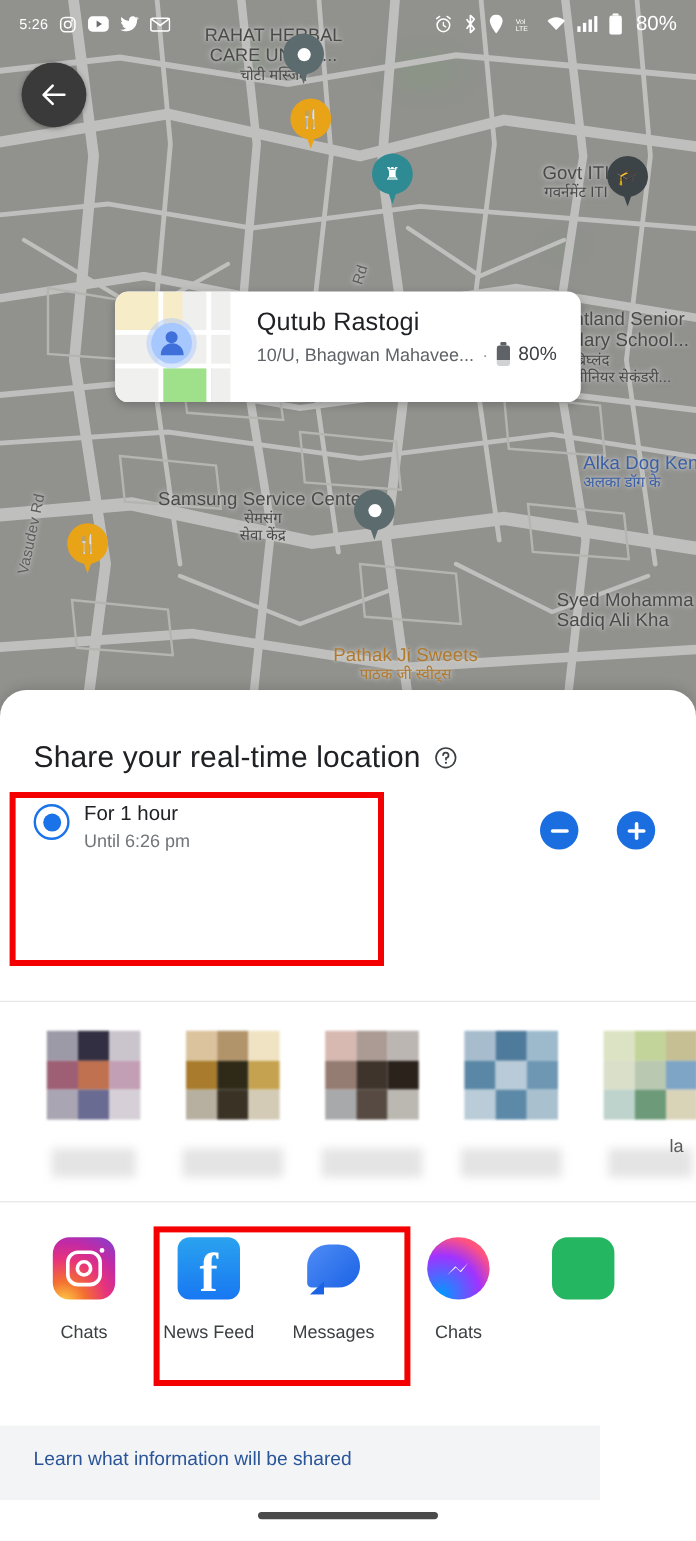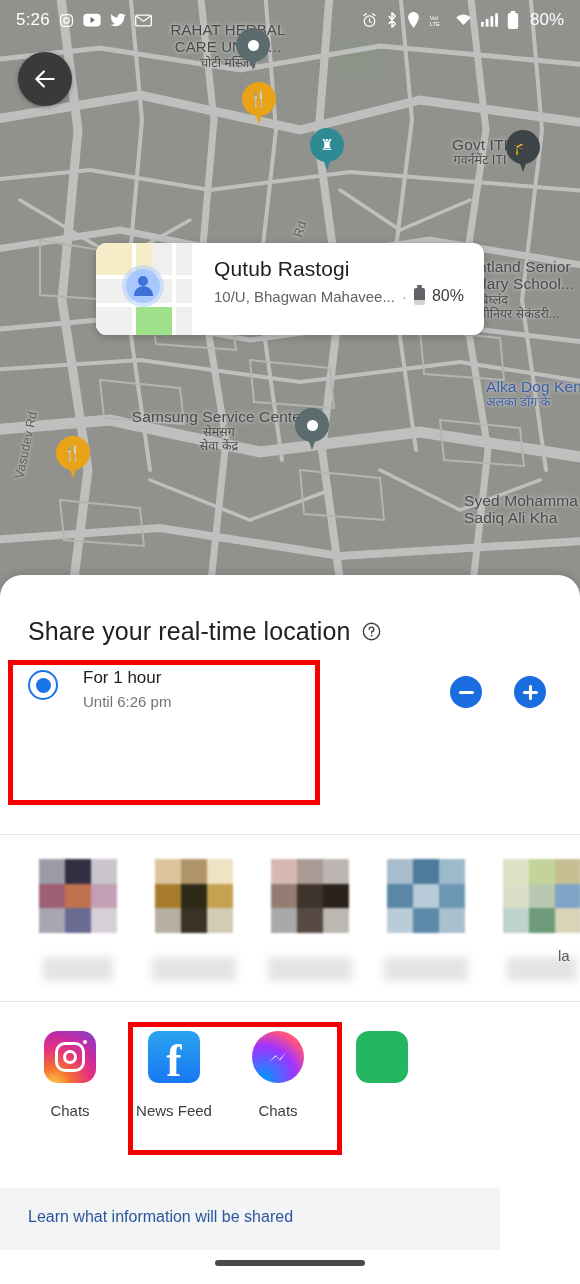--- a/index.html
+++ b/index.html
@@ -97,21 +97,21 @@
   .pc-batt:before { content:""; position:absolute; left:3px; top:-3px; width:5px; height:3px; border-radius:1px; background:#5f6368; }
   .pc-pct { font-size:16px; color:#3c4043; }
 
   
   .statusbar {
     position:absolute; left:0; top:0; width:580px; height:40px;
     display:flex; align-items:center; padding:0 16px; color:#ffffff;
     font-size:16px; z-index:20;
   }
   .sb-left { display:flex; align-items:center; gap:9px; }
-  .sb-time { font-size:17px; letter-spacing:.2px; }
+  .sb-time { font-size:12px; letter-spacing:.2px; }
   .sb-right { margin-left:auto; display:flex; align-items:center; gap:9px; }
   .sb-ico { display:flex; align-items:center; }
   .sb-batt-pct { font-size:17px; margin-left:2px; }
 
   
   .sheet {
     position:absolute; left:0; top:575px; width:580px; height:709px;
     background:#fff; border-radius:22px 22px 0 0; overflow:hidden;
     box-shadow:0 -2px 10px rgba(0,0,0,.13);
   }
@@ -121,21 +121,21 @@
 
   .options { position:relative; margin-top:22px; padding:0 0 0 28px; height:148px; }
   .option { display:flex; align-items:flex-start; height:62px; }
   .option + .option { margin-top:12px; }
   .radio {
     width:30px; height:30px; border-radius:50%; flex:none; margin-top:2px;
     border:2.5px solid #3c4043; display:flex; align-items:center; justify-content:center;
   }
   .radio.sel { border-color:#1a73e8; }
   .radio.sel:after { content:""; width:15px; height:15px; border-radius:50%; background:#1a73e8; }
-  .opt-text { margin-left:25px; }
+  .opt-text { margin-left:12px; }
   .opt-main { font-size:17px; color:#202124; }
   .opt-sub { font-size:15px; color:#70757a; margin-top:5px; }
 
   .steppers { position:absolute; right:34px; top:8px; display:flex; gap:32px; }
   .step-btn {
     width:32px; height:32px; border-radius:50%; background:#1a6ee0;
     display:flex; align-items:center; justify-content:center; position:relative;
   }
   .step-btn .h { position:absolute; width:15px; height:3px; background:#fff; border-radius:2px; }
   .step-btn .v { position:absolute; width:3px; height:15px; background:#fff; border-radius:2px; }
@@ -263,20 +263,24 @@
     </div>
     <div class="map-label" style="left:130px; top:408px; width:178px;">
       <div class="en">Samsung Service Center</div>
       <div class="hi">सेमसंग</div>
       <div class="hi">सेवा केंद्र</div>
     </div>
     <div class="map-label" style="left:464px; top:492px; width:130px; text-align:left;">
       <div class="en">Syed Mohamma</div>
       <div class="en">Sadiq Ali Kha</div>
     </div>
+    <div class="map-label lbl-poi-org" style="left:258px; top:538px; width:160px;">
+      <div class="en">Pathak Ji Sweets</div>
+      <div class="hi">पाठक जी स्वीट्स</div>
+    </div>
     <div class="map-label lbl-road" style="left:-8px; top:438px; transform:rotate(-78deg);">
       <div class="en" style="font-size:12.5px">Vasudev Rd</div>
     </div>
     <div class="map-label lbl-road" style="left:292px; top:222px; transform:rotate(-72deg);">
       <div class="en" style="font-size:12.5px">Rd</div>
     </div>
 
     <div class="pin grey" style="left:236px; top:28px;">
       <div class="head"></div>
         <div class="tail"></div>
@@ -544,20 +548,29 @@
         <div class="app-lbl">Chats</div>
       </div>
       <div class="app">
         <div class="app-ico">
           <span class="ico-fb">f</span>
         </div>
         <div class="app-lbl">News Feed</div>
       </div>
       <div class="app">
         <div class="app-ico">
+          <span class="ico-msg">
+              <span class="bub"></span>
+              <span class="tail"></span>
+            </span>
+        </div>
+        <div class="app-lbl">Messages</div>
+      </div>
+      <div class="app">
+        <div class="app-ico">
           <span class="ico-mess">
             <svg width="30" height="30" viewBox="0 0 24 24">
                 <path d="M4.5 16.5 L10 10.5 L13.2 13.8 L18.6 8.2 L13.6 14.6 L10.3 11.4 Z" fill="#fff"></path>
               </svg>
           </span>
         </div>
         <div class="app-lbl">Chats</div>
       </div>
       <div class="app">
         <div class="app-ico">

